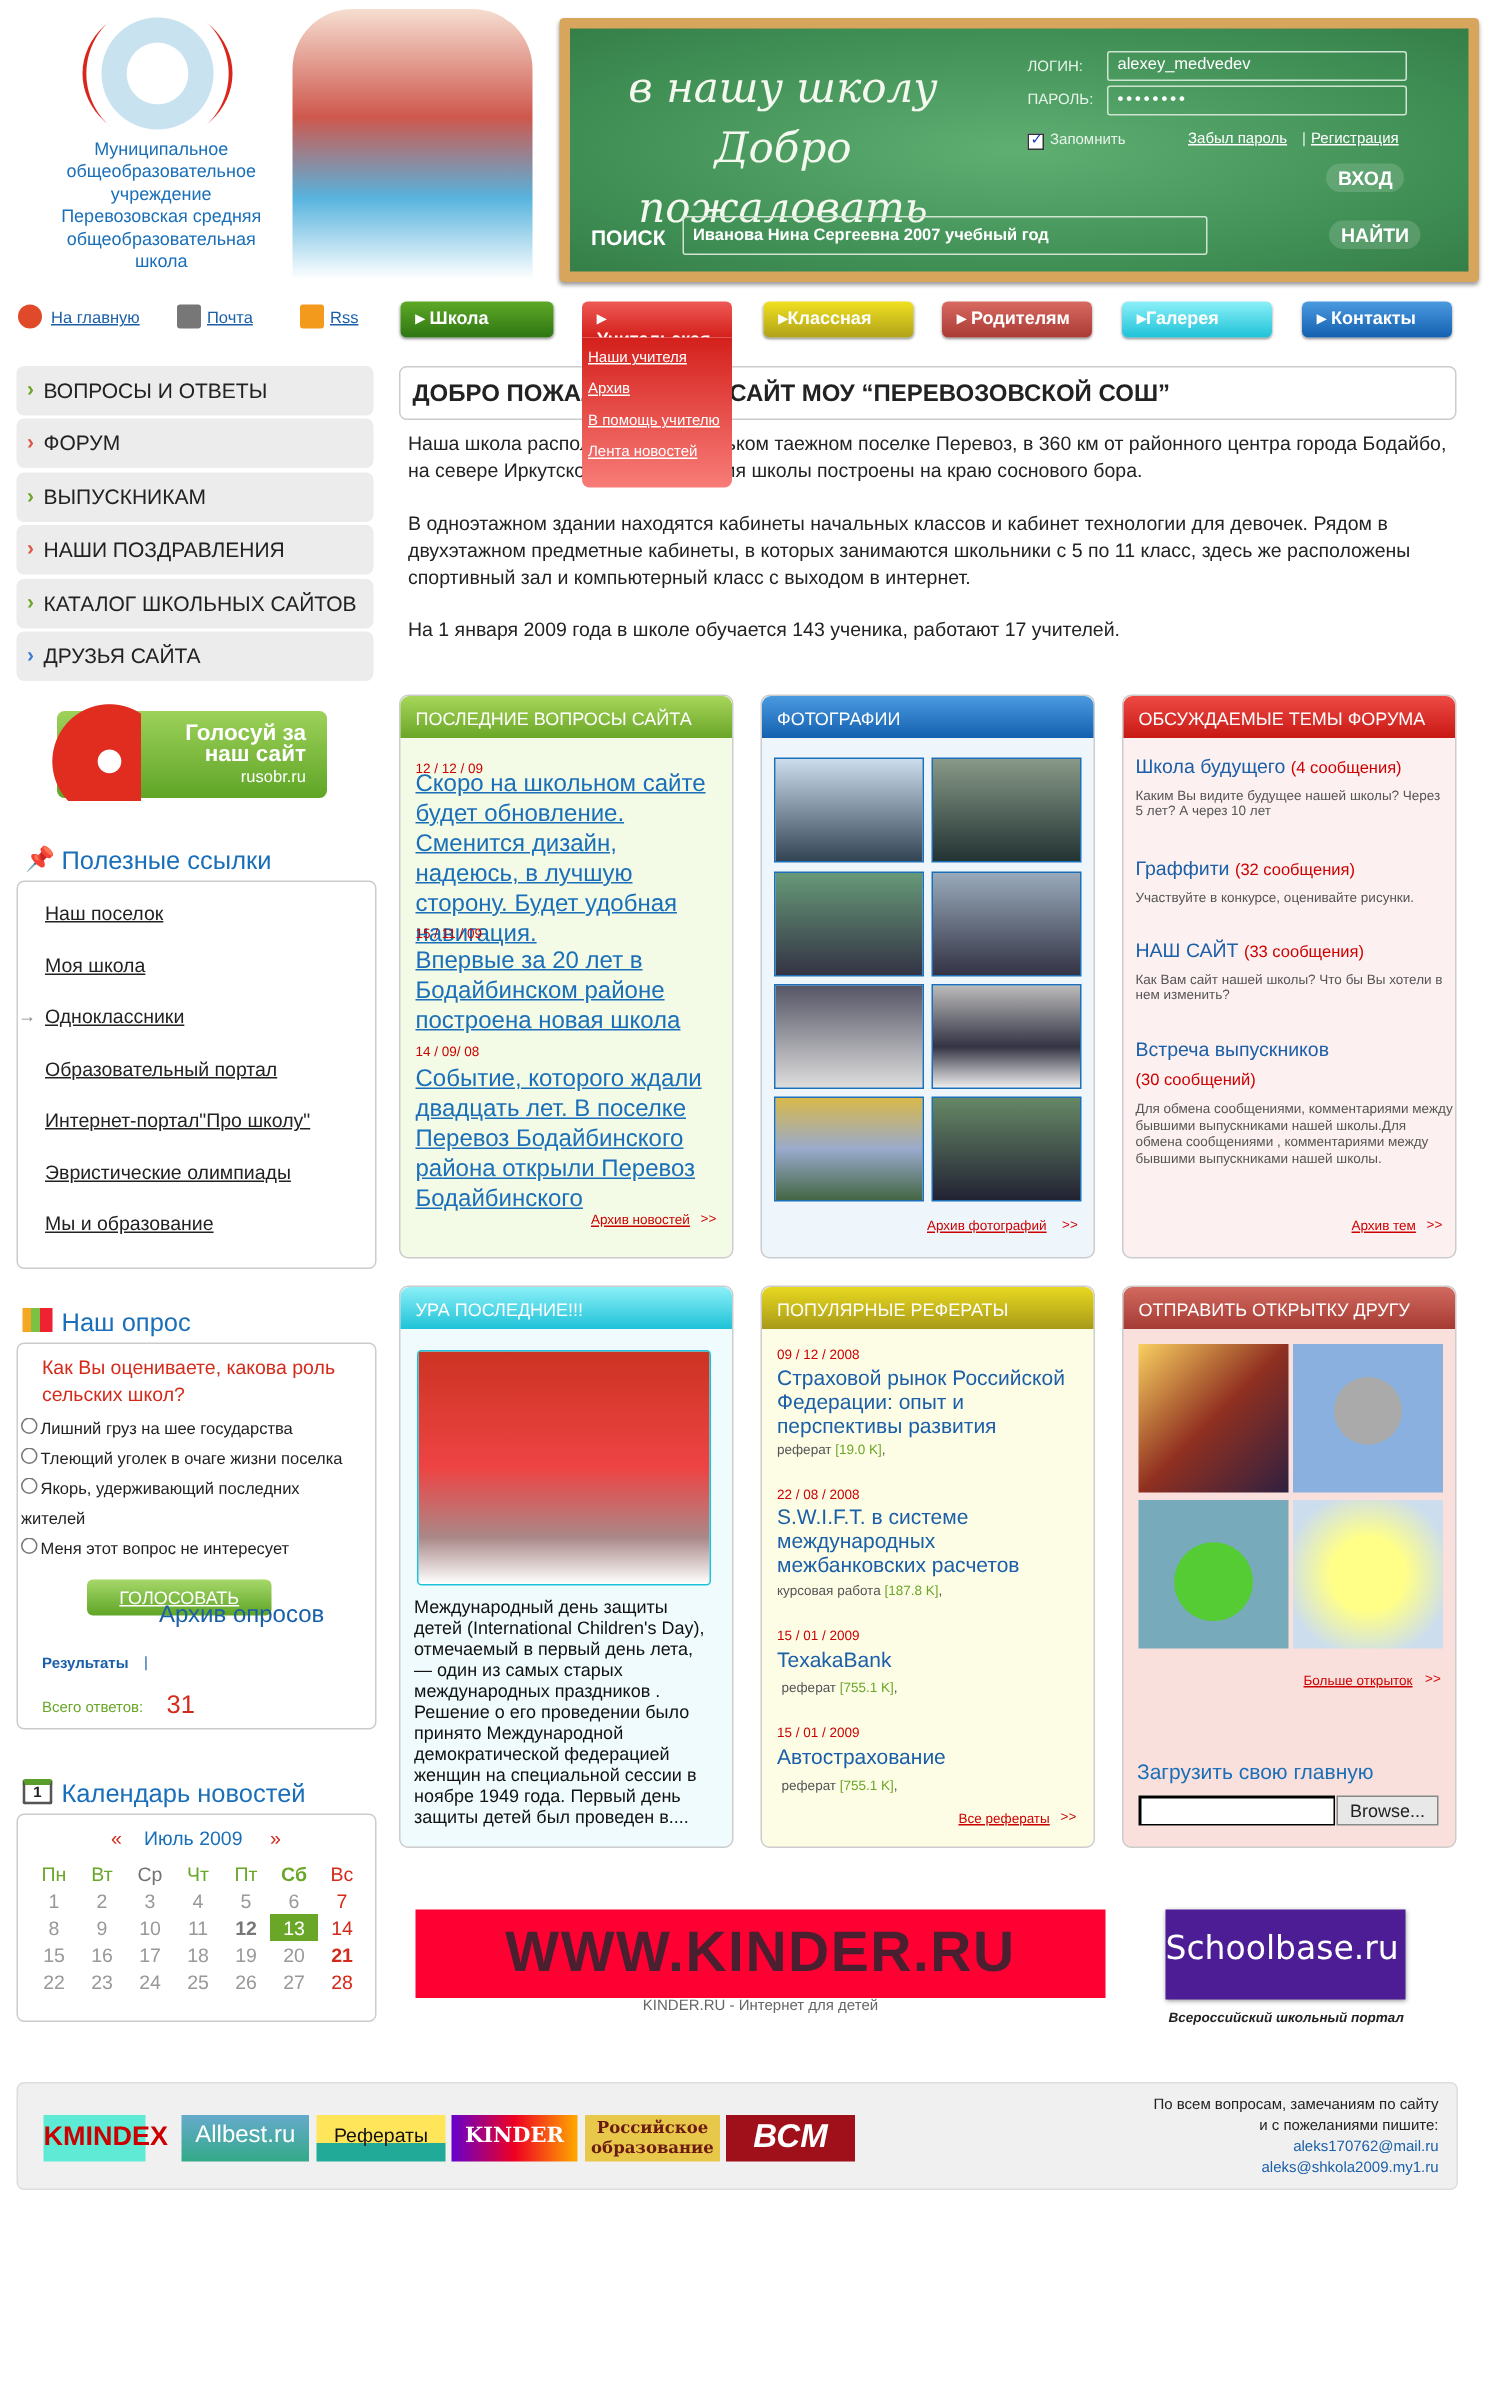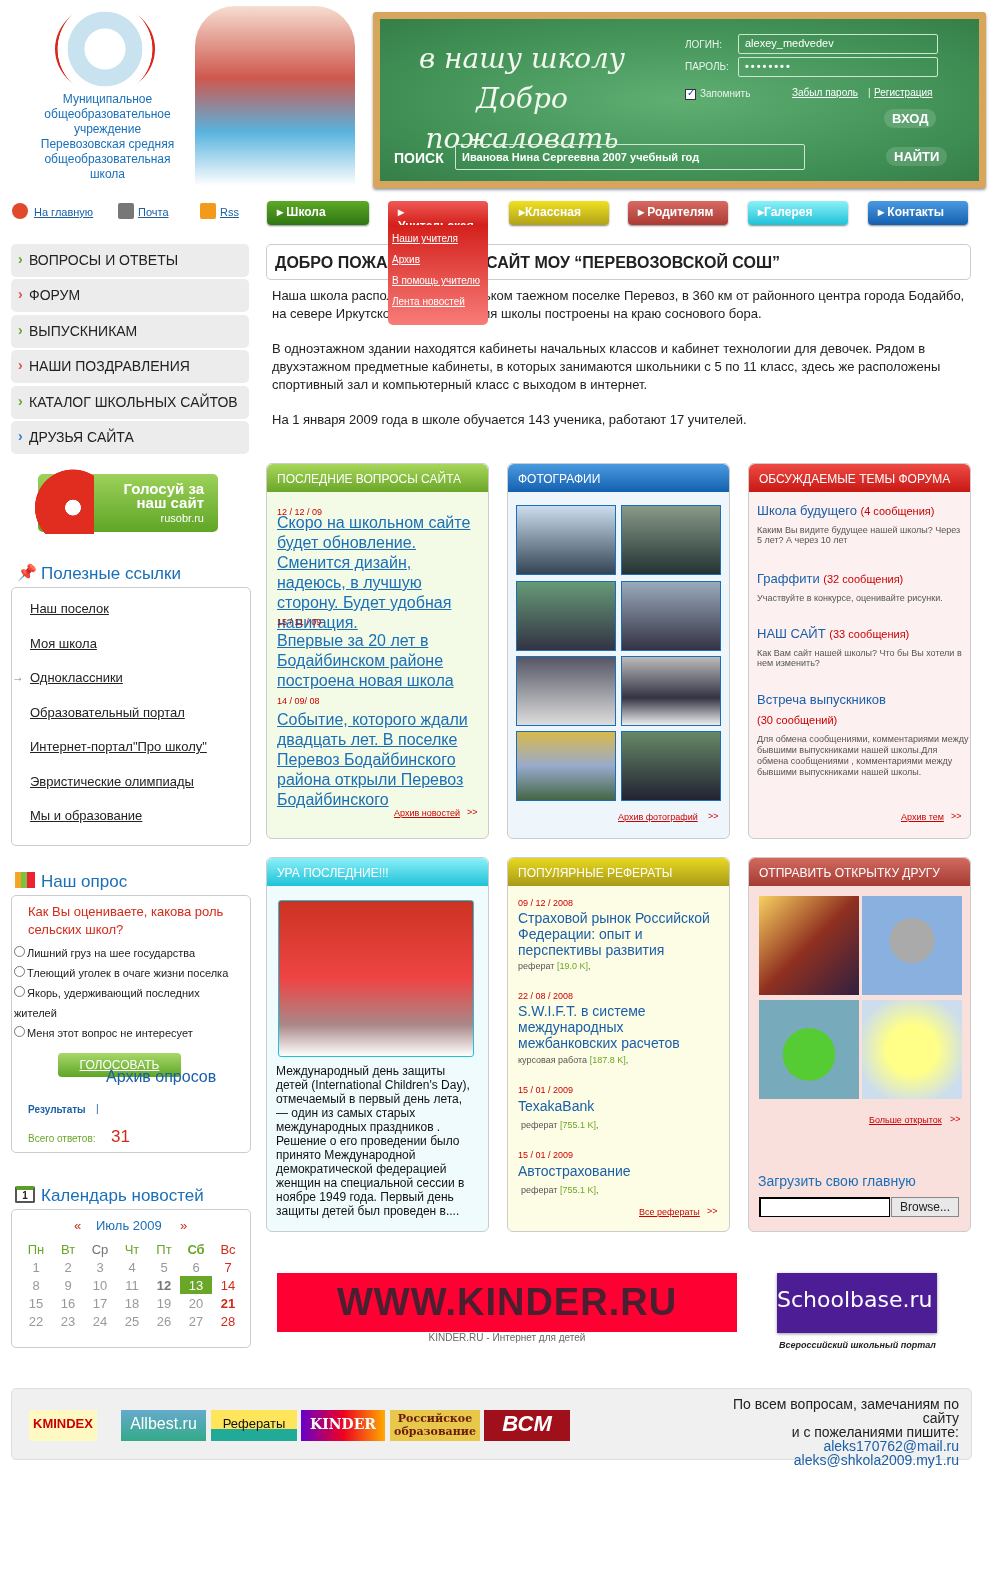--- a/index.html
+++ b/index.html
@@ -298,24 +298,24 @@
 <div class="abs" style="left:758px;top:1173px;font-size:14px;color:#1a6fb8">Загрузить свою главную</div>
 <div class="abs" style="left:759px;top:1197px;width:131px;height:20px;background:#fff;border:1px solid #000;border-width:2px 1px 1px 2px"></div>
 <div class="abs" style="left:891px;top:1197px;width:68px;height:20px;background:#e8e8e8;border:1px solid #888;font-size:12px;text-align:center;padding-top:2px">Browse...</div>
 
 <div class="abs" style="left:277px;top:1273px;width:460px;height:59px;background:#ff0033;font-weight:bold;font-size:38px;text-align:center;padding-top:8px;color:#4a2030;letter-spacing:1px">WWW.KINDER.RU</div>
 <div class="abs" style="left:277px;top:1332px;width:460px;text-align:center;font-size:10px;color:#666">KINDER.RU - Интернет для детей</div>
 <div class="abs" style="left:777px;top:1273px;width:160px;height:60px;background:#4c1d95;color:#fff;font-size:22px;text-align:left;padding-top:14px;box-shadow:0 1px 3px #999;font-family:'DejaVu Sans',sans-serif">Schoolbase.ru</div>
 <div class="abs" style="left:770px;top:1340px;width:175px;text-align:center;font-size:9px;color:#222;font-style:italic;font-weight:bold">Всероссийский школьный портал</div>
 
 <div class="abs footer"></div>
-<div class="badge" style="left:29px;width:68px;background:#fef9c3;color:#c00;font-size:13px">KMINDEX</div>
+<div class="badge" style="left:29px;width:68px;background:#5eead4;color:#c00;font-size:18px">KMINDEX</div>
 <div class="badge" style="left:121px;width:85px;background:linear-gradient(#6ac,#3a8);color:#fff;font-weight:normal;font-size:16px">Allbest.ru</div>
 <div class="badge" style="left:211px;width:86px;background:linear-gradient(#ffe55a 60%,#2a9 60%);color:#111;font-weight:normal;font-size:13px">Рефераты</div>
 <div class="badge" style="left:301px;width:84px;background:linear-gradient(90deg,#60c,#e02,#fa0);color:#fff;font-family:'DejaVu Serif',serif">KINDER</div>
 <div class="badge" style="left:390px;width:90px;background:#e8c84a;color:#6a1a10;font-size:11px;line-height:13px;padding-top:2px;font-family:'DejaVu Serif',serif">Российское образование</div>
 <div class="badge" style="left:484px;width:86px;background:#a0101a;color:#fff;font-size:22px;font-style:italic">ВСМ</div>
-<div class="abs" style="left:700px;top:1397px;width:259px;text-align:right;font-size:14px;line-height:14px">
+<div class="abs" style="left:700px;top:1397px;width:259px;text-align:right;font-size:10px;line-height:14px">
   <div>По всем вопросам, замечаниям по сайту</div>
   <div>и с пожеланиями пишите:</div>
   <div><a>aleks170762@mail.ru</a></div>
   <div><a>aleks@shkola2009.my1.ru</a></div>
 </div>
 
 </body></html>

